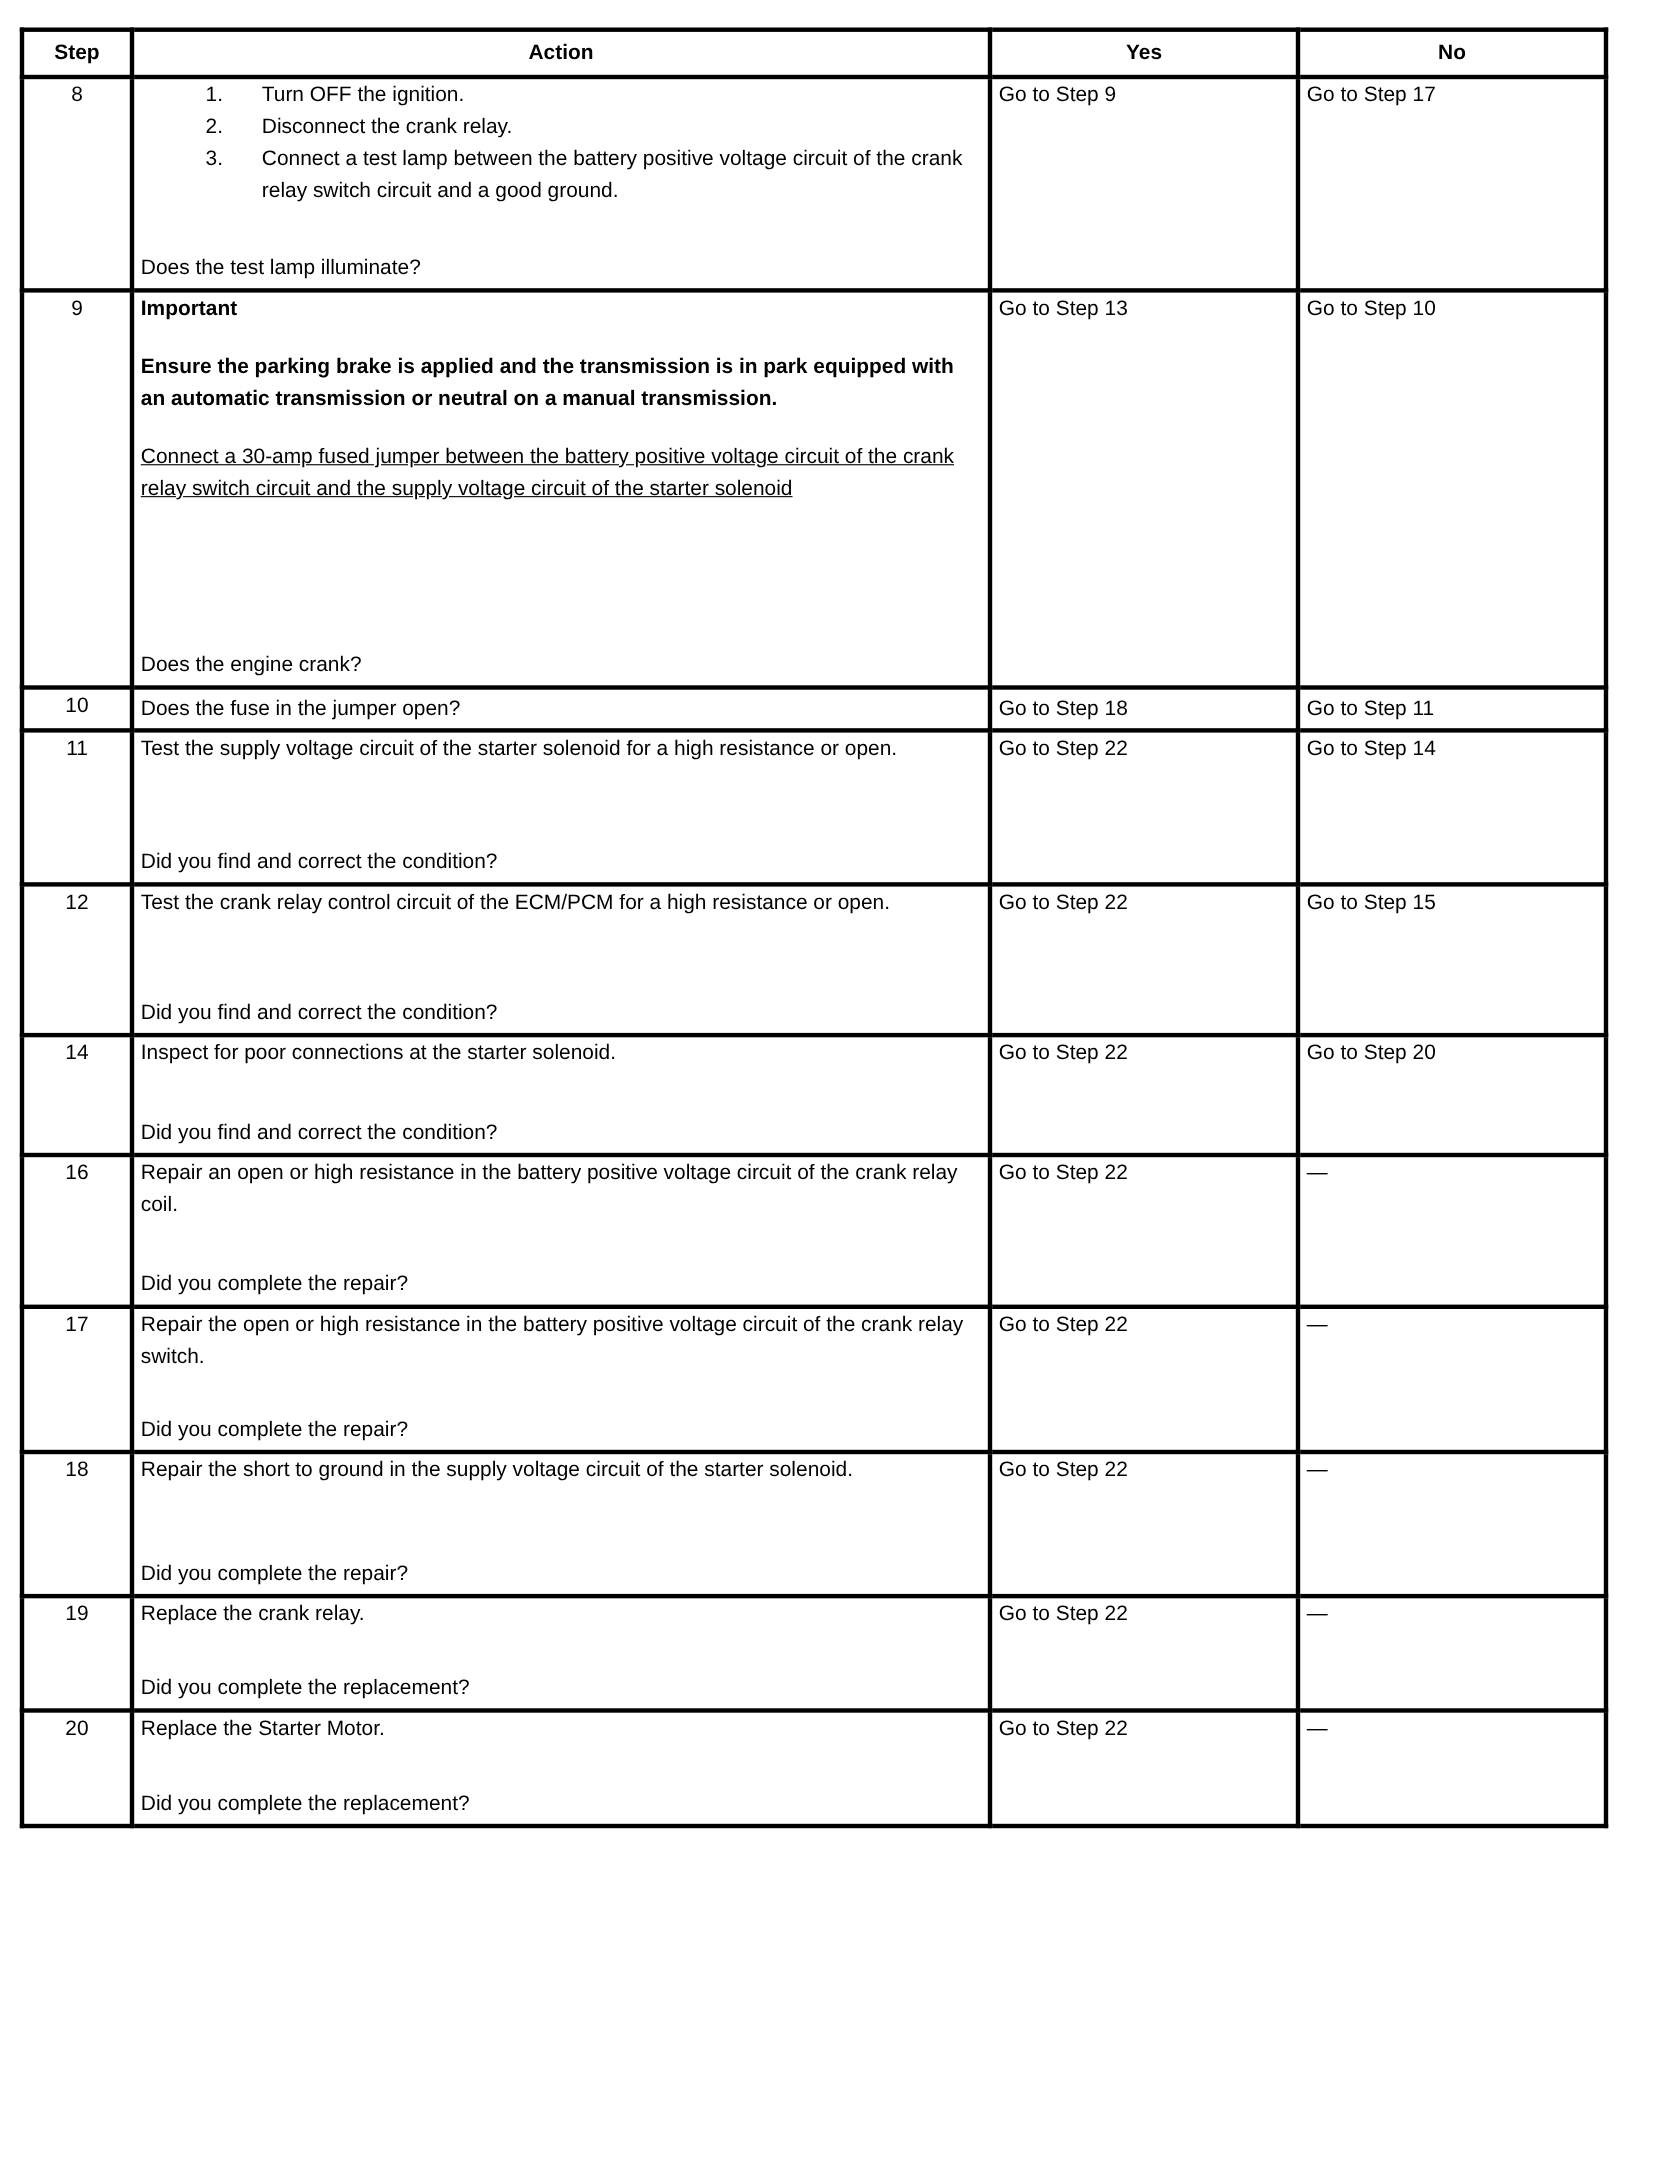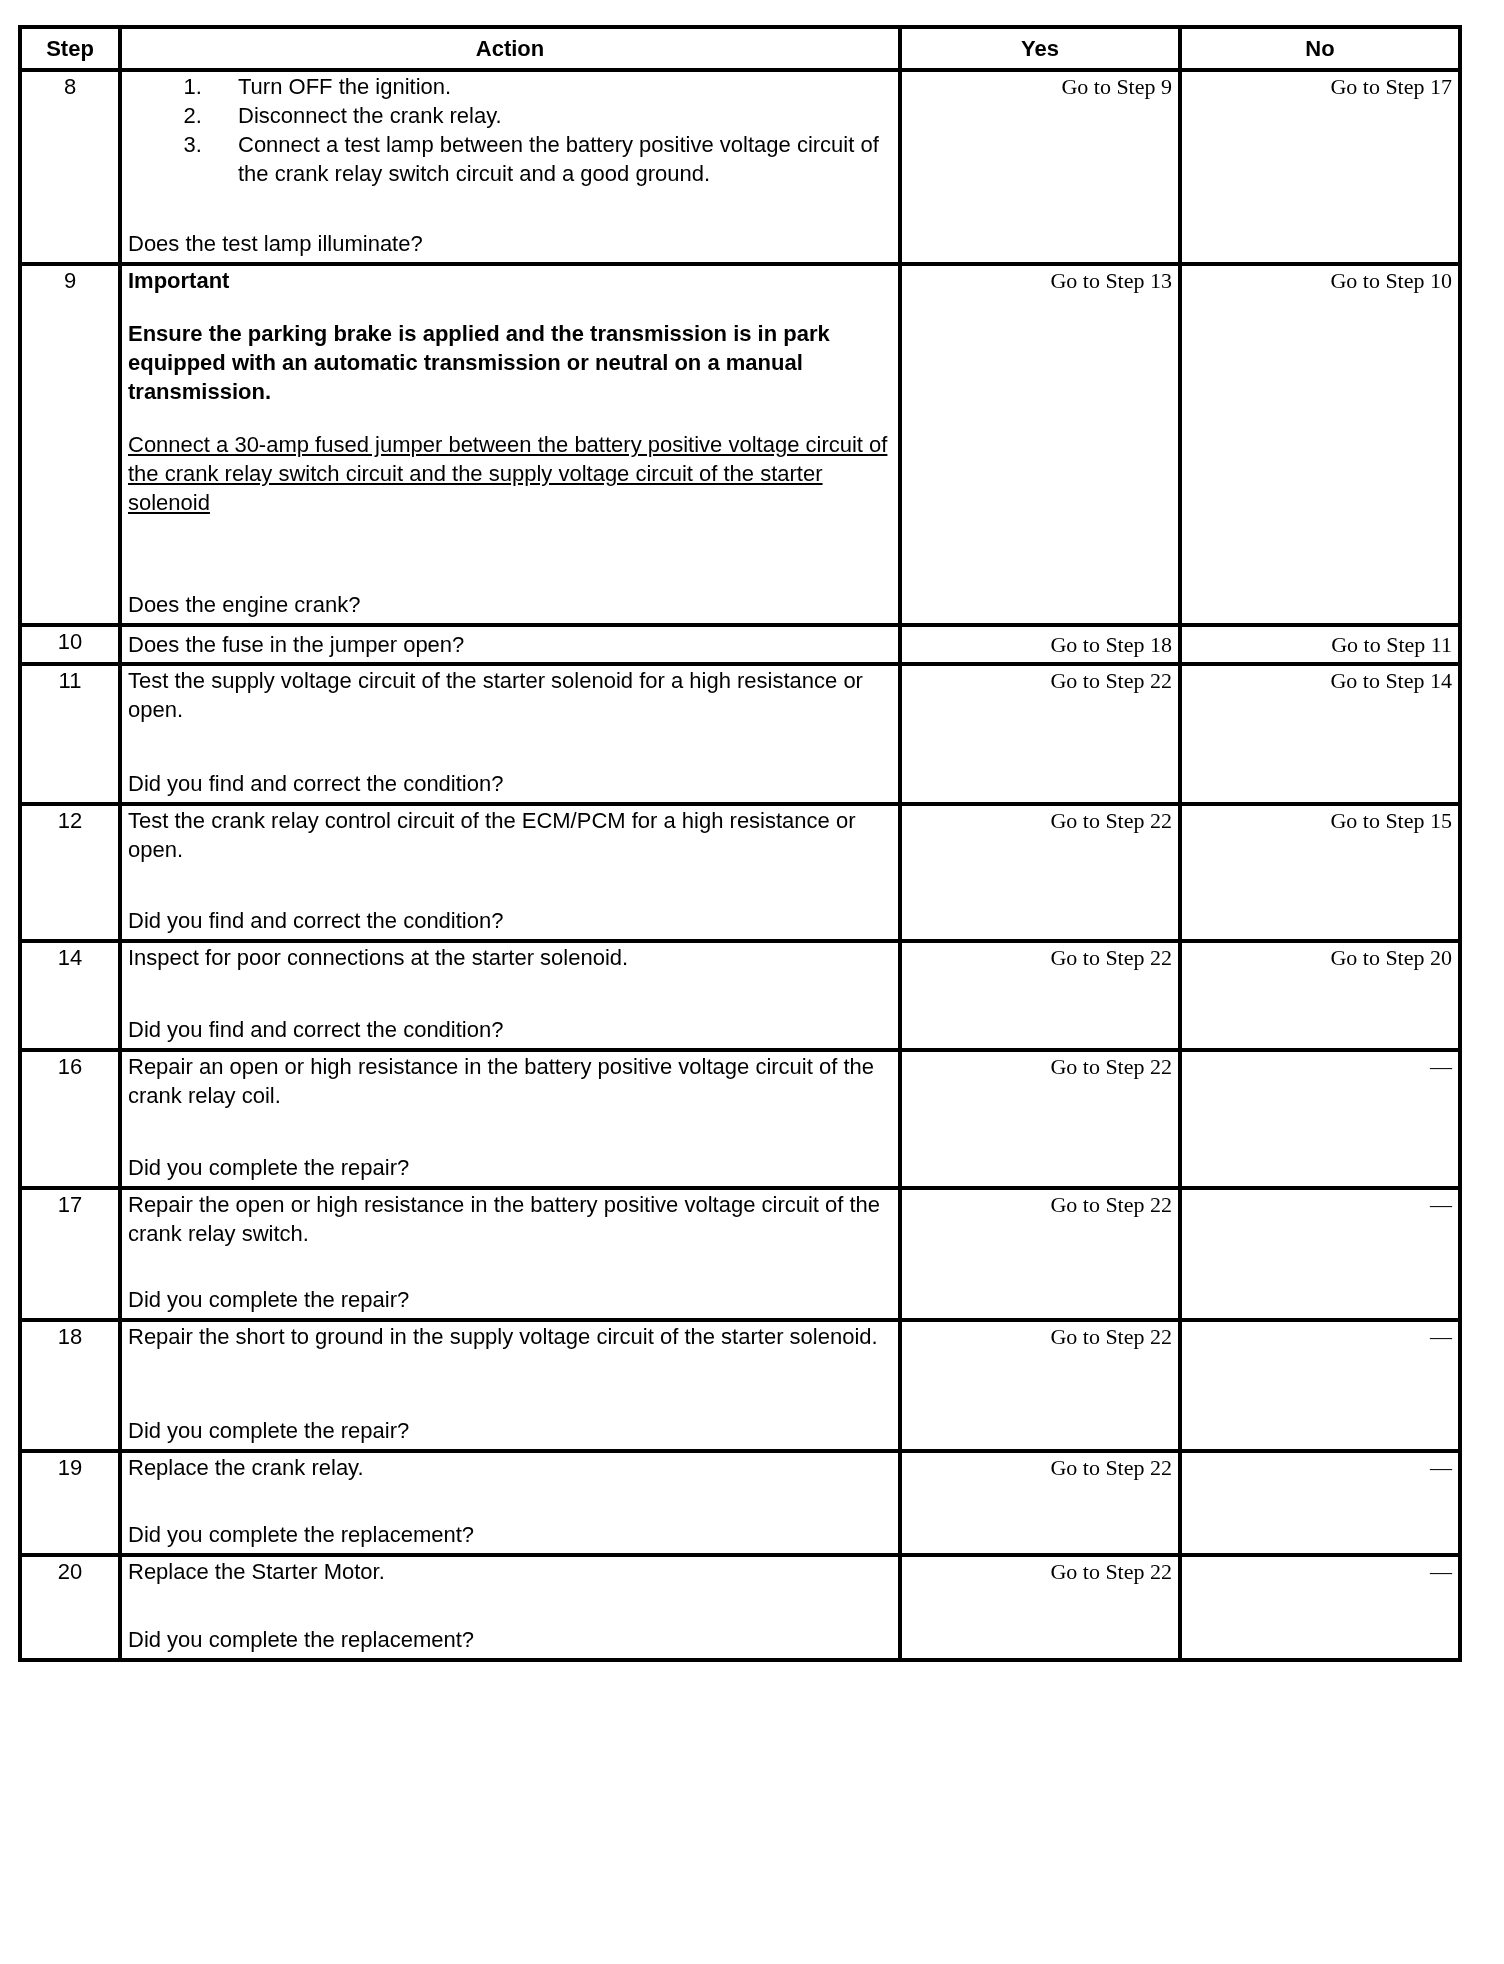--- a/index.html
+++ b/index.html
@@ -1,33 +1,33 @@
 <!DOCTYPE html>
 <html><head>
 <meta charset="utf-8">
 <style>
   html, body { margin: 0; padding: 0; background: #ffffff; }
   body { width: 1504px; height: 1964px; position: relative; font-family: "Liberation Sans", sans-serif; color: #000; }
   table.steps {
     position: absolute; left: 18px; top: 25px;
     width: 1440px; border-collapse: collapse; table-layout: fixed;
-    font-size: 22px; line-height: 29px;
+    font-size: 19px; line-height: 29px;
   }
   table.steps td, table.steps th {
     border: 4px solid #000; padding: 0 6px; vertical-align: top; box-sizing: border-box;
   }
   table.steps th { font-weight: bold; text-align: center; vertical-align: middle; height: 43px; }
   col.c-step { width: 100px; }
   col.c-action { width: 780px; }
   col.c-yes { width: 280px; }
   col.c-no { width: 280px; }
   td.step-num { text-align: center; vertical-align: middle; }
   td.action { position: relative; padding: 2px 6px 4px 6px; margin-left: 42px; }
   td.action .question { position: absolute; left: 6px; bottom: 4px; text-align: center; }
-  td.yes, td.no { text-align: right; vertical-align: bottom; padding-bottom: 4px; font-family: Liberation Serif, serif; }
+  td.yes, td.no { text-align: left; vertical-align: bottom; padding-bottom: 4px; }
   ol.substeps { margin: 0; padding-left: 80px; }
   ol.substeps li { padding-left: 30px; }
   .important-title { font-weight: bold; }
   .important-text { font-weight: bold; margin-top: 24px; }
   .after-important { margin-top: 24px; text-decoration: underline; }
 </style>
 </head>
 <body>
 
 <table class="steps">

